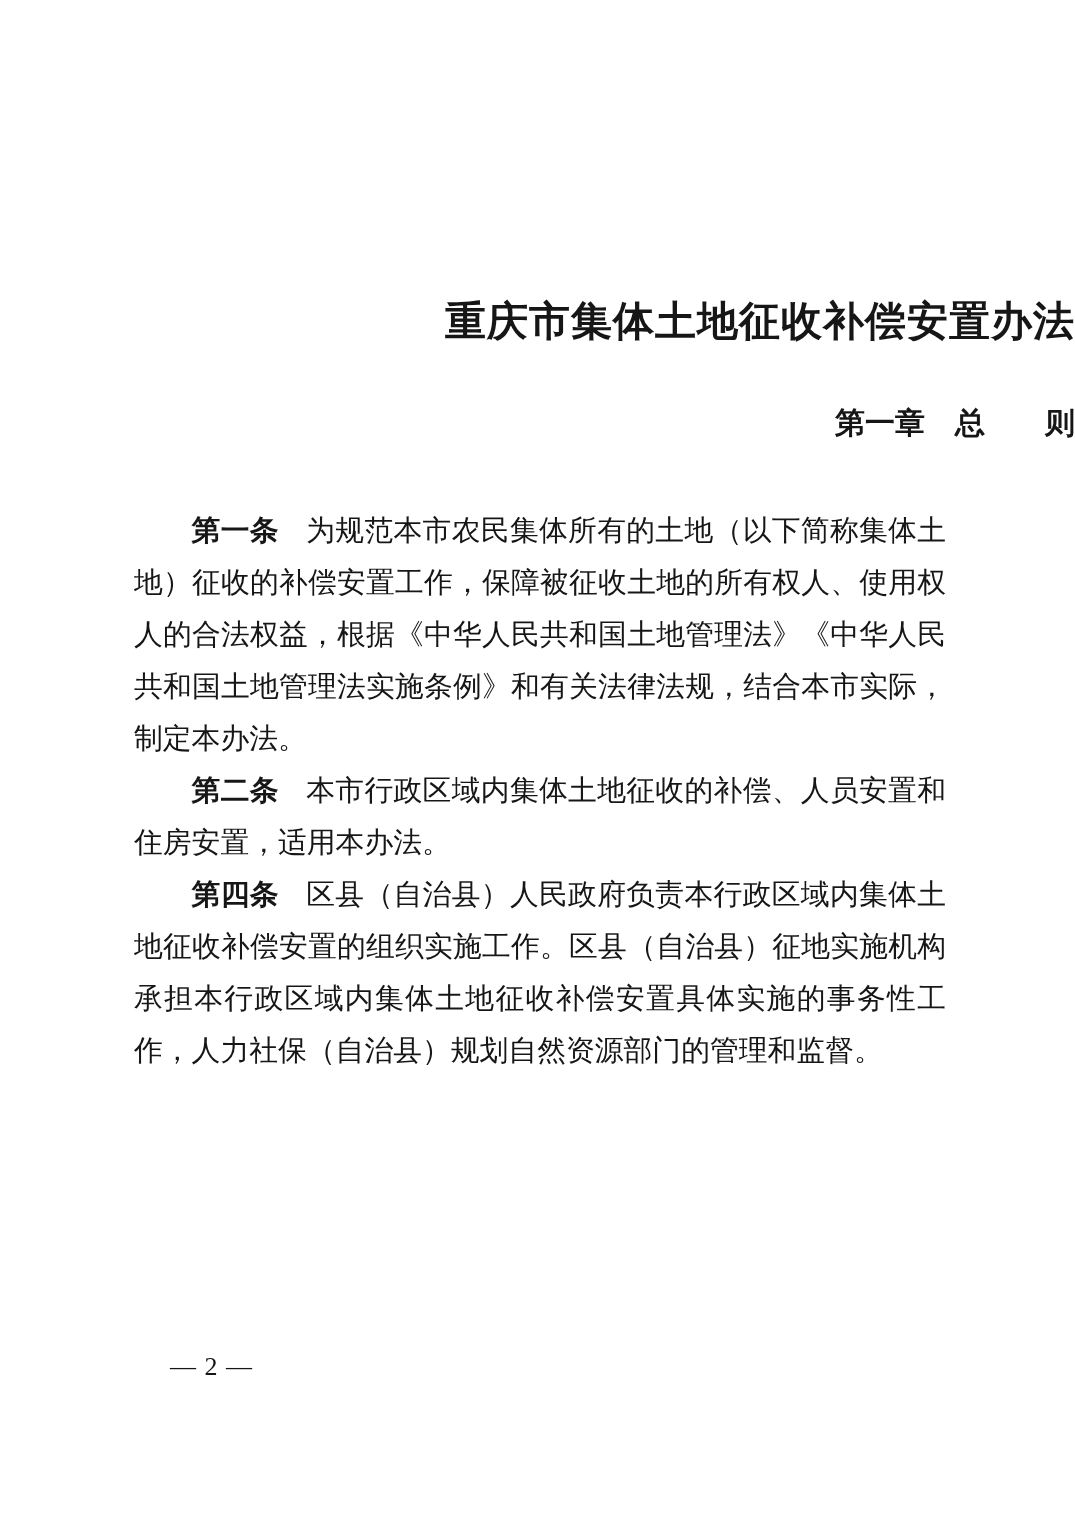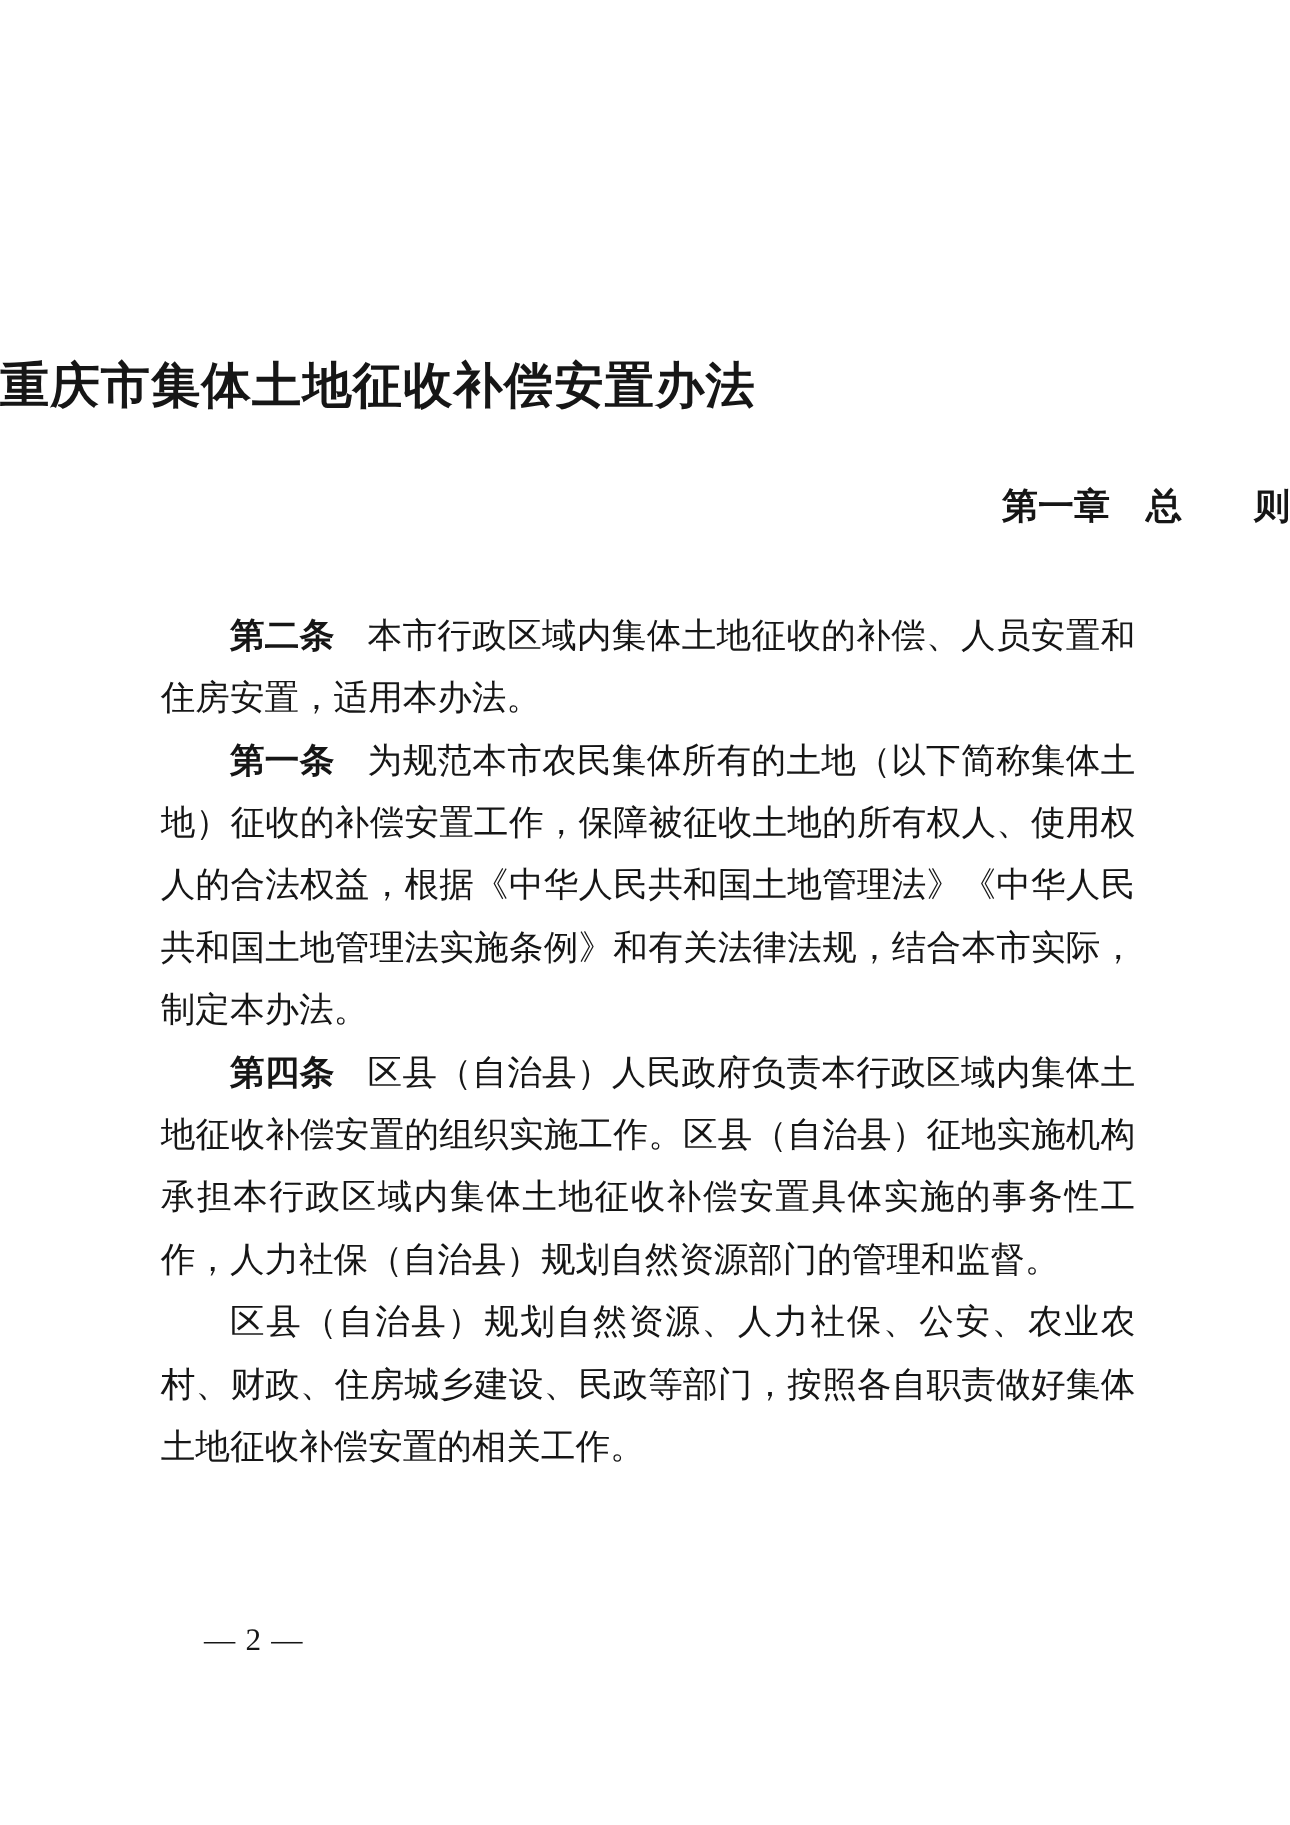--- a/index.html
+++ b/index.html
@@ -14,21 +14,21 @@
     background: #ffffff;
     color: #161616;
     overflow: hidden;
     font-family: "Liberation Serif", serif;
   }
   .doc-title {
     position: absolute;
     top: 297px;
     left: 0;
     width: 100%;
-    text-align: left;
+    text-align: right;
     font-size: 41px;
     line-height: 48px;
     font-weight: bold;
     font-family: "Liberation Serif", serif;
     letter-spacing: 1px;
     margin: 0;
   }
   .chapter-heading {
     position: absolute;
     top: 405px;
@@ -79,28 +79,25 @@
 <body>
 
 <div class="page">
 
   <h1 class="doc-title">重庆市集体土地征收补偿安置办法</h1>
 
   <h2 class="chapter-heading">第一章　总　　则</h2>
 
   <div class="body-text">
     <p>
+      <span class="article-label">第一条</span><span>为规范本市农民集体所有的土地（以下简称集体土地）征收的补偿安置工作，保障被征收土地的所有权人、使用权人的合法权益，根据《中华人民共和国土地管理法》《中华人民共和国土地管理法实施条例》和有关法律法规，结合本市实际，制定本办法。</span>
+    </p>
+    <p>
       <span class="article-label">第二条</span><span>本市行政区域内集体土地征收的补偿、人员安置和住房安置，适用本办法。</span>
     </p>
     <p>
-      <span class="article-label">第一条</span><span>为规范本市农民集体所有的土地（以下简称集体土地）征收的补偿安置工作，保障被征收土地的所有权人、使用权人的合法权益，根据《中华人民共和国土地管理法》《中华人民共和国土地管理法实施条例》和有关法律法规，结合本市实际，制定本办法。</span>
-    </p>
-    <p>
       <span class="article-label">第四条</span><span>区县（自治县）人民政府负责本行政区域内集体土地征收补偿安置的组织实施工作。区县（自治县）征地实施机构承担本行政区域内集体土地征收补偿安置具体实施的事务性工作，人力社保（自治县）规划自然资源部门的管理和监督。</span>
-    </p>
-    <p>
-      <span>区县（自治县）规划自然资源、人力社保、公安、农业农村、财政、住房城乡建设、民政等部门，按照各自职责做好集体土地征收补偿安置的相关工作。</span>
     </p>
   </div>
 
   <div class="page-number">— 2 —</div>
 
 </div>
 
 </body></html>

